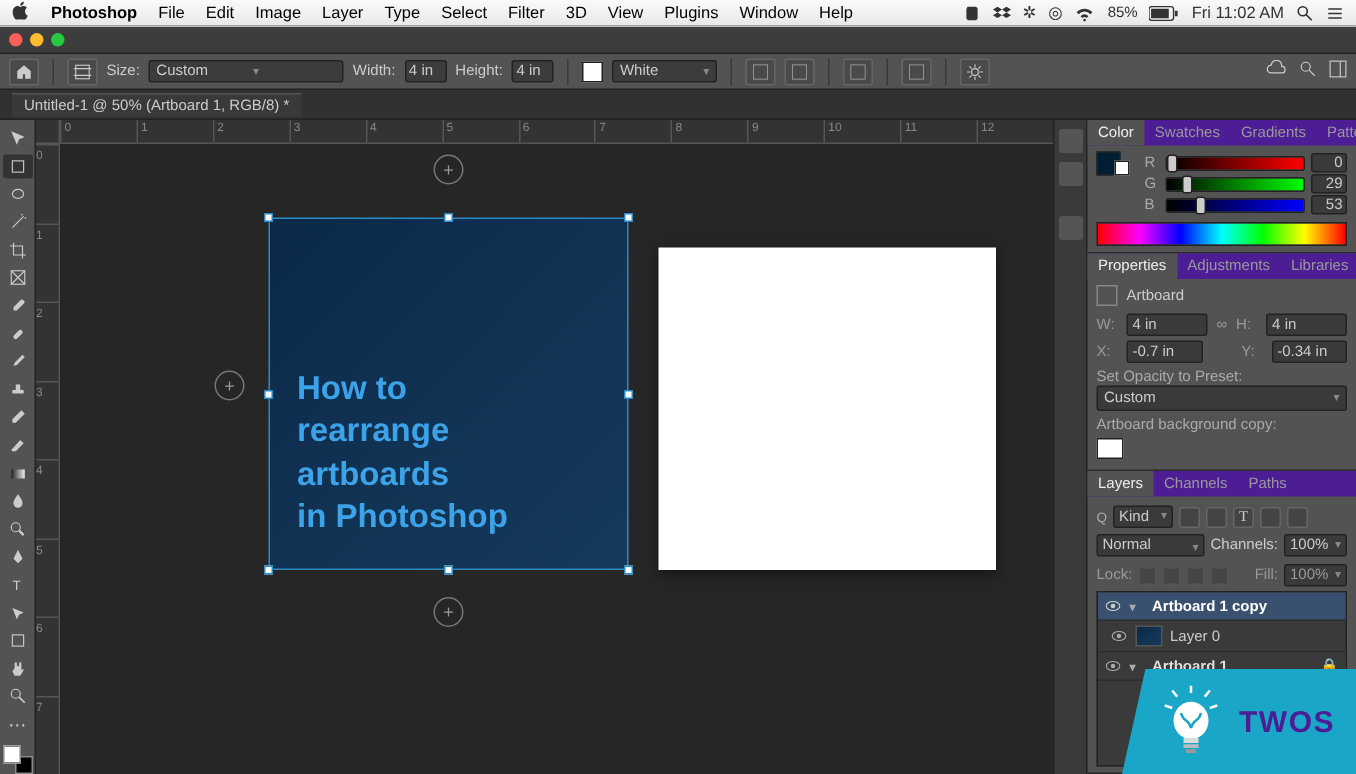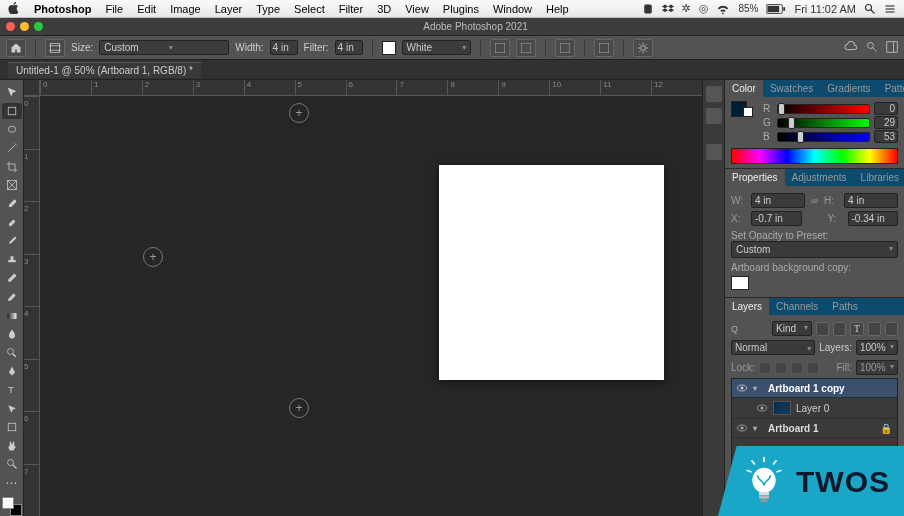--- a/index.html
+++ b/index.html
@@ -70,21 +70,21 @@
 
 .ab2 { position:absolute; left: 415px; top: 85px; width: 225px; height: 215px; background:#fff; box-shadow: 0 2px 8px rgba(0,0,0,.5); }
 
 
 .dockstrip { width: 22px; background: #3a3a3a; border-left: 1px solid #222; display:flex; flex-direction:column; align-items:center; padding-top:6px; gap:6px; }
 .dockstrip .di { width:16px; height:16px; background:#555; border-radius:2px; }
 
 
 .panels { width: 180px; background: #535353; border-left: 1px solid #222; display: flex; flex-direction: column; font-size: 10px; color: #ccc; }
 .pgroup { border-bottom: 1px solid #2a2a2a; font-size:10px; }
-.ptabs { display: flex; background: #0c4a6e; }
+.ptabs { display: flex; background: #4c1d95; }
 .ptab { padding: 3px 7px; color:#999; cursor:pointer; }
 .ptab.active { background: #535353; color: #eee; }
 .pbody { padding: 4px 6px; }
 
 
 .color-pan .rgb-row { display:flex; align-items:center; gap:4px; margin:1px 0; }
 .color-pan .rgb-row .lab { width:10px; color:#aaa; }
 .color-pan .rgb-row .slider { flex:1; height:10px; border:1px solid #222; position:relative; border-radius:2px; }
 .slider.r{background:linear-gradient(to right,#000,#f00);}
 .slider.g{background:linear-gradient(to right,#000,#0f0);}
@@ -120,21 +120,21 @@
 .layer .eye{width:12px;height:12px;}
 .layer .eye svg{display:block;}
 .layer .chev{width:10px;color:#aaa;}
 .layer .thumb{width:18px;height:14px;background:#fff;border:1px solid #555;}
 .layer .thumb.blue{background:linear-gradient(135deg,#0b2a4a,#163a5c);}
 .layer .lk{margin-left:auto;color:#bbb;}
 
 
 .watermark { position:absolute; right:0; bottom:0; height:70px; padding:8px 14px 6px 24px; background:#1aa6c7; display:flex; align-items:center; gap:10px; clip-path: polygon(10% 0, 100% 0, 100% 100%, 0 100%); }
 .watermark .bulb{ width:44px; height:50px; }
-.watermark .txt{ font-size:30px; font-weight:900; color:#0f172a; letter-spacing:1px; }
+.watermark .txt{ font-size:20px; font-weight:900; color:#4c1d95; letter-spacing:1px; }
 
 svg { pointer-events: none; }
 </style>
 </head>
 <body>
 
 <div class="menubar">
   <span>
     <svg width="12" height="12" viewBox="0 0 16 16">
         <path fill="#333" d="M11.6 8.5c0-2 1.6-2.9 1.7-3-1-1.4-2.4-1.6-2.9-1.6-1.2-.1-2.4.7-3 .7s-1.6-.7-2.6-.7C3.3 4 2 4.9 1.3 6.3c-1.5 2.6-.4 6.4 1 8.5.7 1 1.5 2.1 2.6 2.1s1.4-.7 2.7-.7 1.6.7 2.7.7 1.8-1 2.5-2c.8-1.1 1.1-2.2 1.1-2.3-.1 0-2.3-.9-2.3-4.1zM9.8 2.6c.5-.7.9-1.6.8-2.6-.8 0-1.8.6-2.4 1.2-.5.6-1 1.5-.8 2.4.9.1 1.8-.4 2.4-1z"></path>
@@ -196,21 +196,20 @@
       </span>
   </span>
 </div>
 
 <div class="titlebar">
   <div class="dots">
     <div class="dot r"></div>
     <div class="dot y"></div>
     <div class="dot g"></div>
   </div>
-  <span class="title">Adobe Photoshop 2021</span>
 </div>
 
 <div class="optbar">
   <div class="btn">
       <svg width="12" height="12" viewBox="0 0 16 16">
         <path fill="#ccc" d="M8 2l6 5v7H9v-4H7v4H2V7l6-5z"></path>
       </svg>
     </div>
   <div class="sep"></div>
   <div class="btn">
@@ -220,21 +219,21 @@
         <line x1="0" y1="11" x2="16" y2="11" stroke="#ccc"></line>
       </svg>
     </div>
   <span>Size:</span>
   <div class="select wide">
       <span>Custom</span>
       <span class="chev">▾</span>
     </div>
   <span>Width:</span>
   <div class="input">4 in</div>
-  <span>Filter:</span>
+  <span>Height:</span>
   <div class="input">4 in</div>
   <div class="sep"></div>
   <div class="white-sw"></div>
   <div class="select">
       <span>White</span>
       <span class="chev">▾</span>
     </div>
   <div class="sep"></div>
   <div class="icon">
       <svg width="10" height="10">
@@ -434,20 +433,36 @@
         <span>4</span>
         <span>5</span>
         <span>6</span>
         <span>7</span>
     </div>
 
     <div class="plus top">+</div>
     <div class="plus left">+</div>
     <div class="plus bottom">+</div>
 
+    <div class="artboard ab1-wrap">
+      <div class="ab1">
+        <div class="txt" style="white-space:pre-line;">How to
+rearrange
+artboards
+in Photoshop</div>
+      </div>
+      <div class="handle h-nw"></div>
+      <div class="handle h-n"></div>
+      <div class="handle h-ne"></div>
+      <div class="handle h-w"></div>
+      <div class="handle h-e"></div>
+      <div class="handle h-sw"></div>
+      <div class="handle h-s"></div>
+      <div class="handle h-se"></div>
+    </div>
 
     <div class="ab2"></div>
   </div>
 
   <div class="dockstrip">
     <div class="di"></div>
     <div class="di"></div>
     <div class="di" style="margin-top:14px"></div>
   </div>
 
@@ -494,20 +509,24 @@
       </div>
     </div>
 
     <div class="pgroup props">
       <div class="ptabs">
         <div class="ptab active">Properties</div>
         <div class="ptab">Adjustments</div>
         <div class="ptab">Libraries</div>
       </div>
       <div class="pbody">
+        <div class="ico-row">
+            <div class="ab-ico"></div>
+            <span>Artboard</span>
+          </div>
         <div class="row">
           <span class="lab">W:</span>
             <div class="inp">4 in</div>
           <span class="lab" style="width:auto">∞</span>
           <span class="lab">H:</span>
             <div class="inp">4 in</div>
         </div>
         <div class="row">
           <span class="lab">X:</span>
             <div class="inp">-0.7 in</div>
@@ -529,36 +548,36 @@
 
     <div class="pgroup layers" style="flex:1;display:flex;flex-direction:column;">
       <div class="ptabs">
         <div class="ptab active">Layers</div>
         <div class="ptab">Channels</div>
         <div class="ptab">Paths</div>
       </div>
       <div class="pbody" style="flex:1;display:flex;flex-direction:column;">
         <div class="ctrlrow">
           <span style="color:#aaa;font-size:9px;">Q</span>
-          <div class="drop" style="flex:0 0 40px;margin-left:30px;">
+          <div class="drop" style="flex:0 0 40px;">
               <span>Kind</span>
               <span class="chev">▾</span>
             </div>
           <div class="mini"></div>
           <div class="mini"></div>
           <div class="mini" style="display:flex;align-items:center;justify-content:center;font-family:serif;">T</div>
           <div class="mini"></div>
           <div class="mini"></div>
         </div>
         <div class="ctrlrow">
           <div class="drop blend">
               <span>Normal</span>
               <span class="chev">▾</span>
             </div>
-          <span>Layers:</span>
+          <span>Channels:</span>
           <div class="drop" style="width:42px;">
               <span>100%</span>
               <span class="chev">▾</span>
             </div>
         </div>
         <div class="lockrow">
           <span>Lock:</span>
           <div class="li"></div>
           <div class="li"></div>
           <div class="li"></div>
@@ -573,21 +592,21 @@
           <div class="layer ab sel">
             <div class="eye">
                 <svg width="12" height="12" viewBox="0 0 16 16">
                   <ellipse cx="8" cy="8" rx="6" ry="4" fill="none" stroke="#ccc"></ellipse>
                   <circle cx="8" cy="8" r="2" fill="#ccc"></circle>
                 </svg>
               </div>
             <div class="chev">▾</div>
             <span>Artboard 1 copy</span>
           </div>
-          <div class="layer" style="padding-left:24px;">
+          <div class="layer" style="padding-left:8px;">
             <div class="eye">
                 <svg width="12" height="12" viewBox="0 0 16 16">
                   <ellipse cx="8" cy="8" rx="6" ry="4" fill="none" stroke="#aaa"></ellipse>
                   <circle cx="8" cy="8" r="2" fill="#aaa"></circle>
                 </svg>
               </div>
             <div class="thumb blue"></div>
             <span>Layer 0</span>
           </div>
           <div class="layer ab">

